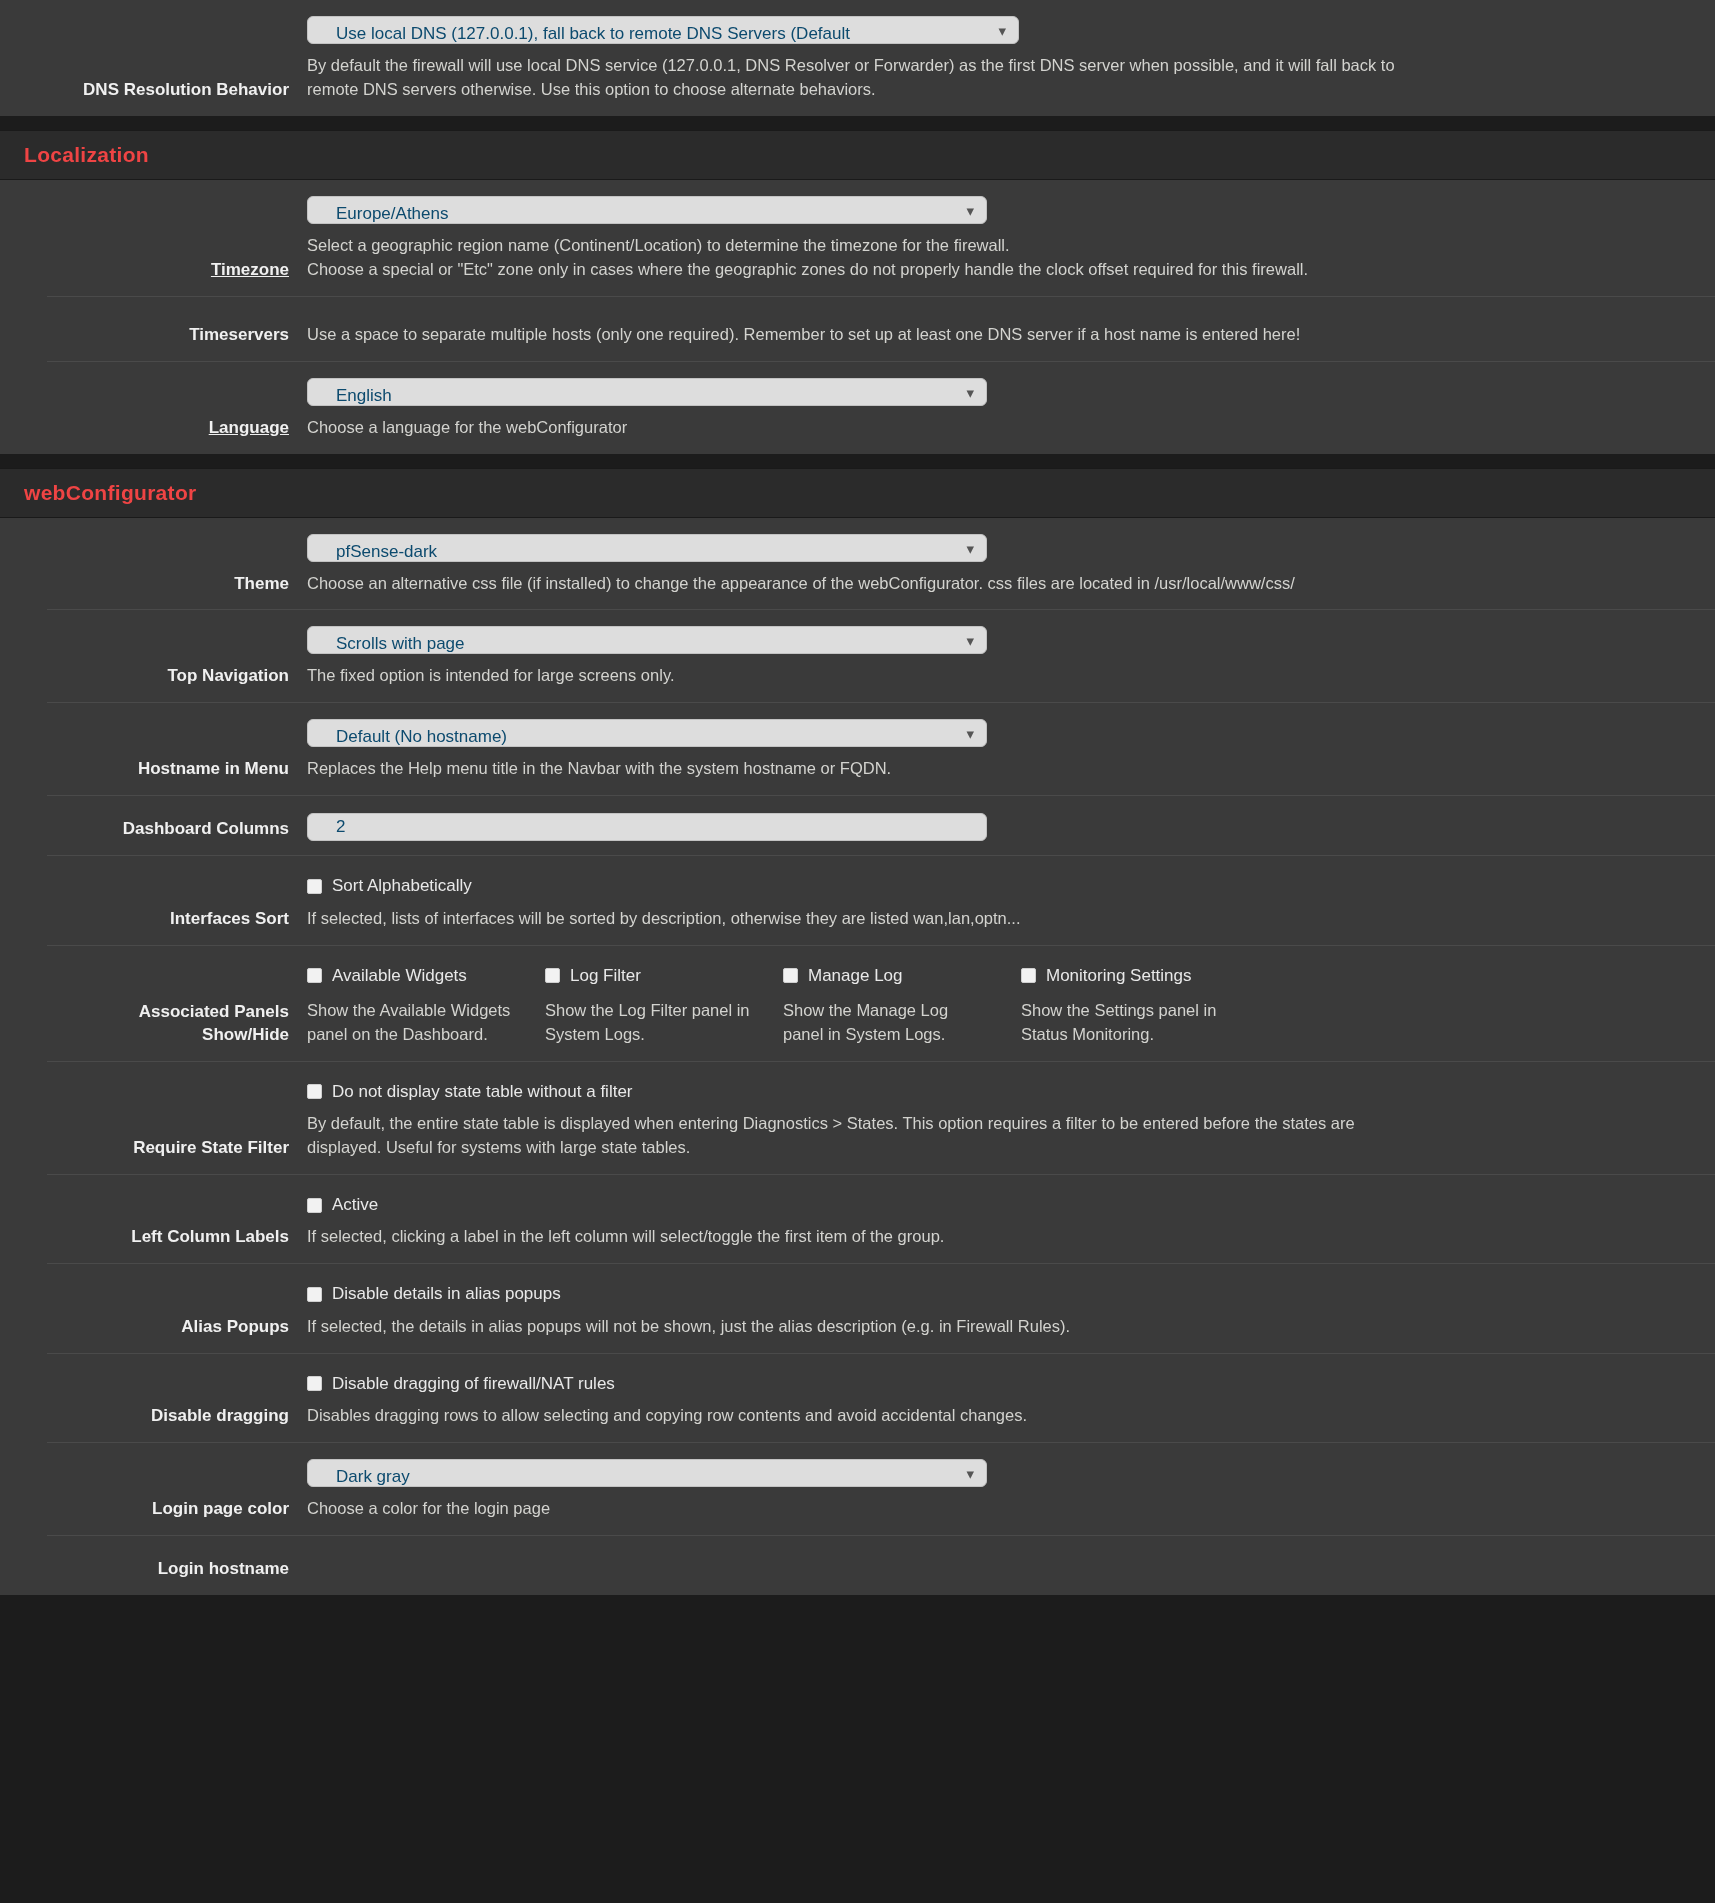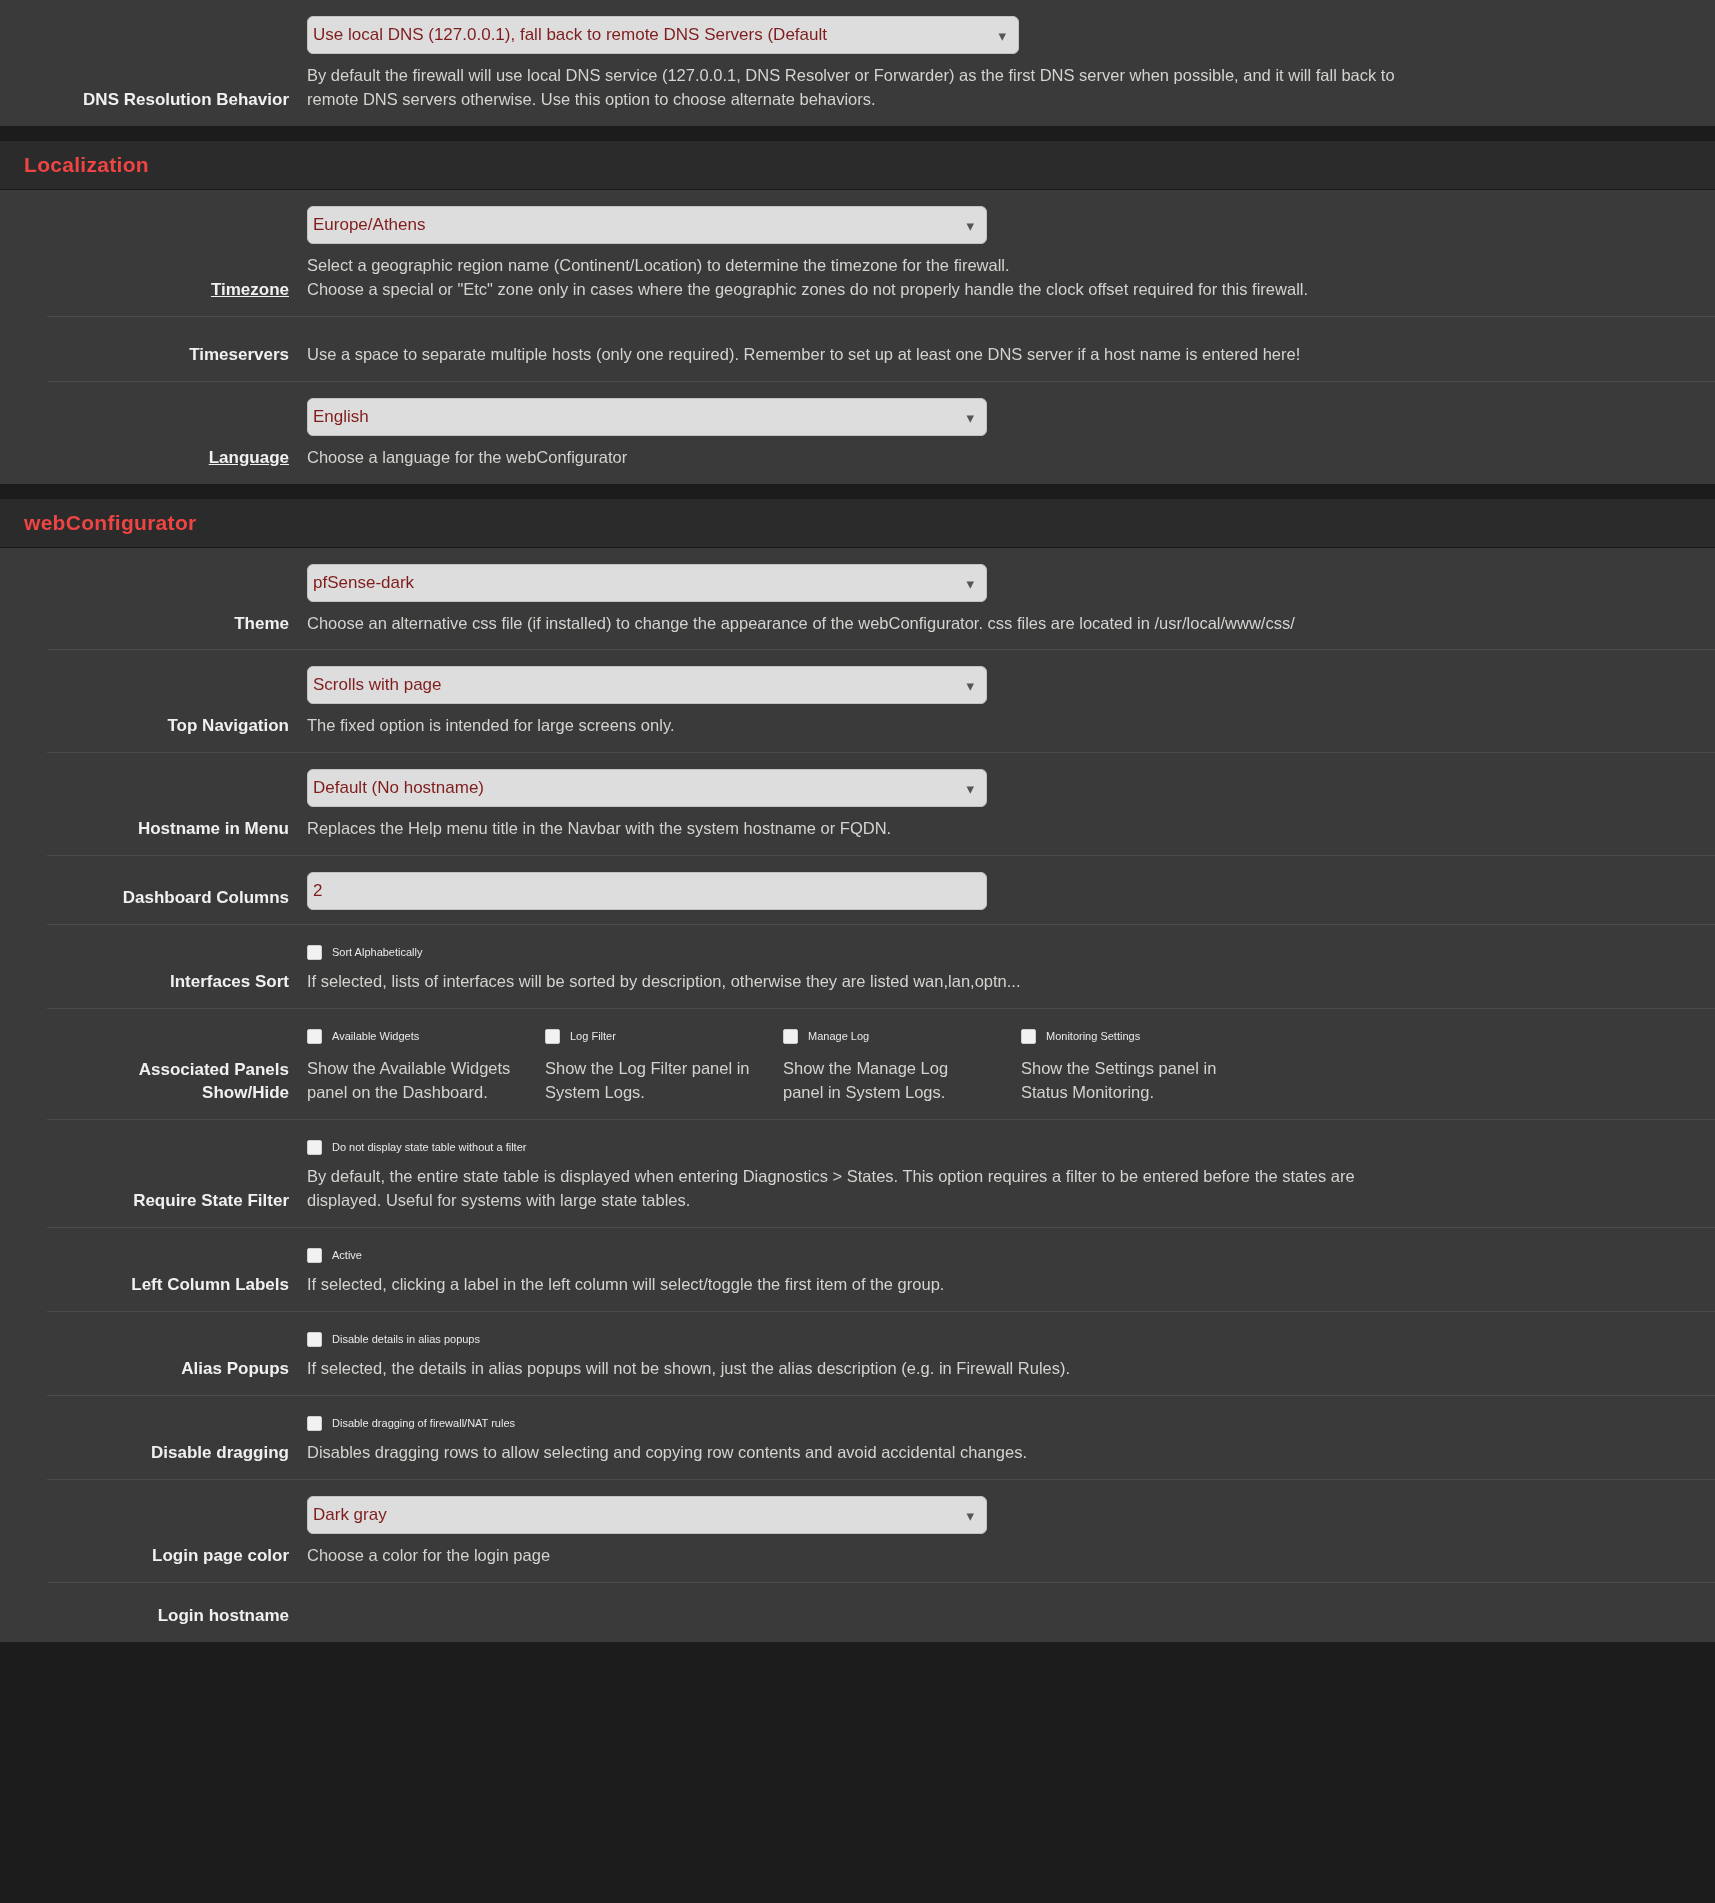--- a/index.html
+++ b/index.html
@@ -68,26 +68,26 @@
   .select-wrap {
     position: relative;
     display: inline-block;
   }
   .form-select, .form-input {
     -webkit-appearance: none;
     appearance: none;
     background: #dddddd;
     border: 1px solid #c2c2c2;
     border-radius: 6px;
-    color: #7f1d1d;
+    color: #0c4a6e;
     font-family: "Liberation Sans", sans-serif;
     font-size: 17px;
-    height: 38px;
+    height: 28px;
     line-height: 34px;
-    padding: 0 34px 0 5px;
+    padding: 0 34px 0 28px;
     outline: none;
   }
   .form-input { padding-right: 12px; }
   .w-wide   { width: 680px; }
   .w-xwide  { width: 712px; }
   .caret {
     position: absolute;
     right: 13px; top: 50%;
     transform: translateY(-50%);
     pointer-events: none;
@@ -115,21 +115,21 @@
   }
   .cb {
     width: 15px; height: 15px;
     flex: 0 0 15px;
     background: #f2f2f2;
     border: 1px solid #cfcfcf;
     border-radius: 2px;
     display: inline-block;
   }
   .cb-label {
-    font-size: 11px;
+    font-size: 17px;
     color: #e9e9e9;
     line-height: 1.2;
   }
 
   
   .panel-cols {
     display: flex;
     gap: 0;
   }
   .panel-col { width: 238px; flex: 0 0 238px; }

